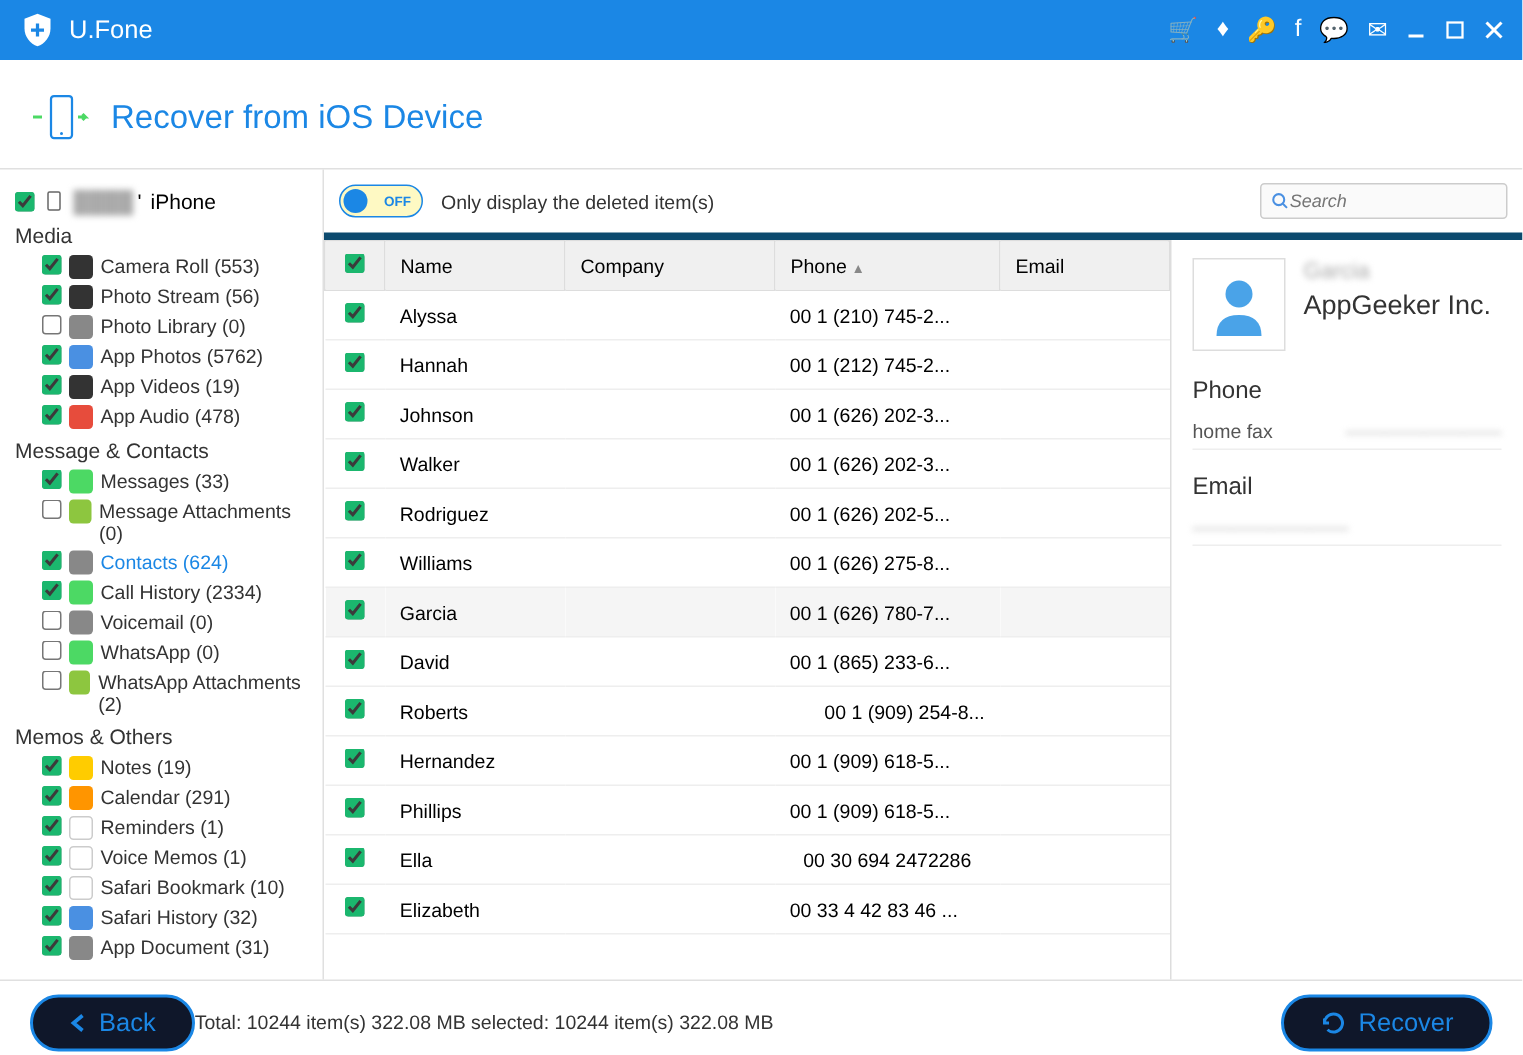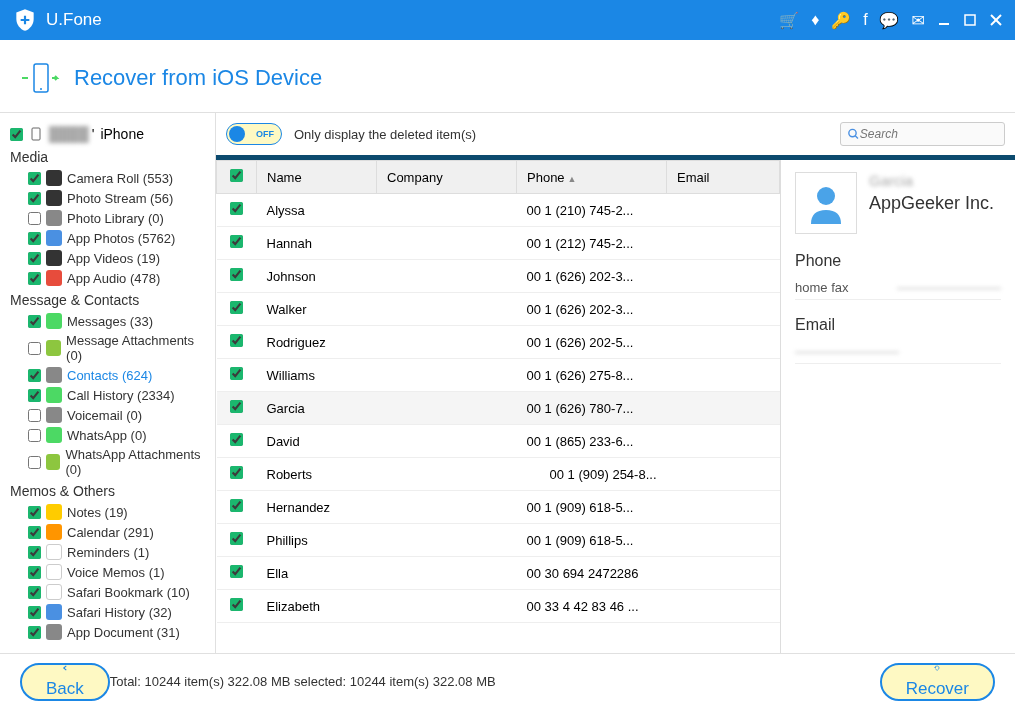--- a/index.html
+++ b/index.html
@@ -15,21 +15,21 @@
 .win-btn svg { width: 14px; height: 14px; }
 
 .header-section { padding: 18px 20px 14px 20px; display: flex; align-items: center; gap: 14px; border-bottom: 1px solid #e0e0e0; }
 .header-section h1 { color: #1b87e5; font-size: 22px; font-weight: 500; }
 .device-icon { width: 40px; height: 40px; }
 
 .main-content { display: flex; height: 540px; }
 .sidebar { width: 215px; padding: 10px 6px; overflow-y: auto; font-size: 13px; }
 .device-row { display: flex; align-items: center; gap: 6px; padding: 3px 4px; font-size: 14px; }
 .section-title { font-size: 14px; padding: 4px 4px 3px 4px; color: #333; }
-.tree-item { display: flex; align-items: center; gap: 5px; padding: 2px 4px 2px 22px; font-size: 13px; color: #333; }
+.tree-item { display: flex; align-items: flex-start; gap: 5px; padding: 2px 4px 2px 22px; font-size: 13px; color: #333; }
 .tree-item.selected { color: #1b87e5; }
 input[type="checkbox"] { width: 13px; height: 13px; accent-color: #1bb76e; cursor: pointer; }
 
 .center-panel { flex: 1; display: flex; flex-direction: column; border-left: 1px solid #e0e0e0; min-width: 0; }
 .center-toolbar { height: 42px; display: flex; align-items: center; padding: 0 10px; gap: 12px; }
 .toggle-switch { width: 56px; height: 22px; border: 1px solid #1b87e5; border-radius: 12px; background: #fef9c3; display: flex; align-items: center; padding: 0 5px; font-size: 9px; color: #1b87e5; font-weight: bold; cursor: pointer; position: relative; }
 .toggle-switch .knob { width: 16px; height: 16px; border-radius: 50%; background: #1b87e5; position: absolute; left: 2px; }
 .toggle-switch .label { margin-left: auto; margin-right: 2px; }
 .toolbar-text { font-size: 13px; color: #333; }
 .search-box { margin-left: auto; width: 165px; height: 24px; border: 1px solid #ccc; border-radius: 3px; display: flex; align-items: center; padding: 0 6px; background: #fafafa; }
@@ -49,21 +49,21 @@
 .detail-header { display: flex; gap: 12px; margin-bottom: 18px; }
 .avatar { width: 62px; height: 62px; border: 1px solid #ddd; display: flex; align-items: center; justify-content: center; }
 .detail-info .name { font-size: 15px; color: #aaa; margin-bottom: 4px; filter: blur(2px); }
 .detail-info .company { font-size: 18px; color: #333; }
 .detail-section-title { font-size: 16px; color: #333; margin-bottom: 6px; margin-top: 8px; }
 .detail-row { display: flex; padding: 4px 0; border-bottom: 1px solid #eee; font-size: 13px; }
 .detail-row .label { color: #555; }
 .detail-row .value { color: #aaa; margin-left: auto; filter: blur(2px); }
 
 .footer { height: 56px; border-top: 1px solid #e0e0e0; display: flex; align-items: center; padding: 0 20px; }
-.pill-btn { border: 2px solid #1b87e5; color: #1b87e5; background: #fef9c3; border-radius: 22px; height: 38px; padding: 0 24px; font-size: 17px; display: flex; align-items: center; gap: 8px; cursor: pointer; flex-direction: column; }
+.pill-btn { border: 2px solid #1b87e5; color: #1b87e5; background: #0f172a; border-radius: 22px; height: 38px; padding: 0 24px; font-size: 17px; display: flex; align-items: center; gap: 8px; cursor: pointer; }
 .footer-status { flex: 1; font-size: 13px; color: #333; }
 
 .icon-bg { border-radius: 3px; width: 16px; height: 16px; display: inline-flex; align-items:center; justify-content:center; font-size:10px; color:white; }
 </style>
 </head>
 <body>
 
 <div class="title-bar">
   <div class="logo">
     <svg class="logo-icon" viewBox="0 0 24 24">
@@ -180,21 +180,21 @@
           <span>Voicemail (0)</span>
         </div>
         <div class="tree-item">
           <input type="checkbox" style="">
           <span class="icon-bg" style="background: rgb(76, 217, 100);"></span>
           <span>WhatsApp (0)</span>
         </div>
         <div class="tree-item">
           <input type="checkbox" style="">
           <span class="icon-bg" style="background: rgb(141, 198, 63);"></span>
-          <span>WhatsApp Attachments (0)</span>
+          <span>WhatsApp Attachments (2)</span>
         </div>
         <div class="section-title">Memos &amp; Others</div>
         <div class="tree-item">
           <input type="checkbox" checked="" style="">
           <span class="icon-bg" style="background: rgb(255, 204, 0);"></span>
           <span>Notes (19)</span>
         </div>
         <div class="tree-item">
           <input type="checkbox" checked="" style="">
           <span class="icon-bg" style="background: rgb(255, 149, 0);"></span>
@@ -331,21 +331,21 @@
                 <td class="checkbox-col"><input type="checkbox" checked="" style=""></td>
                 <td style="width: 120px;">Phillips</td>
                 <td style="width: 140px;"></td>
                 <td style="width: 150px;">00 1 (909) 618-5...</td>
                 <td></td>
               </tr>
               <tr>
                 <td class="checkbox-col"><input type="checkbox" checked="" style=""></td>
                 <td style="width: 120px;">Ella</td>
                 <td style="width: 140px;"></td>
-                <td style="width: 150px;">00 30 694 2472286</td>
+                <td style="width: 150px; text-align: center;">00 30 694 2472286</td>
                 <td></td>
               </tr>
               <tr>
                 <td class="checkbox-col"><input type="checkbox" checked="" style=""></td>
                 <td style="width: 120px;">Elizabeth</td>
                 <td style="width: 140px;"></td>
                 <td style="width: 150px;">00 33 4 42 83 46 ...</td>
                 <td></td>
               </tr>
             </tbody>

